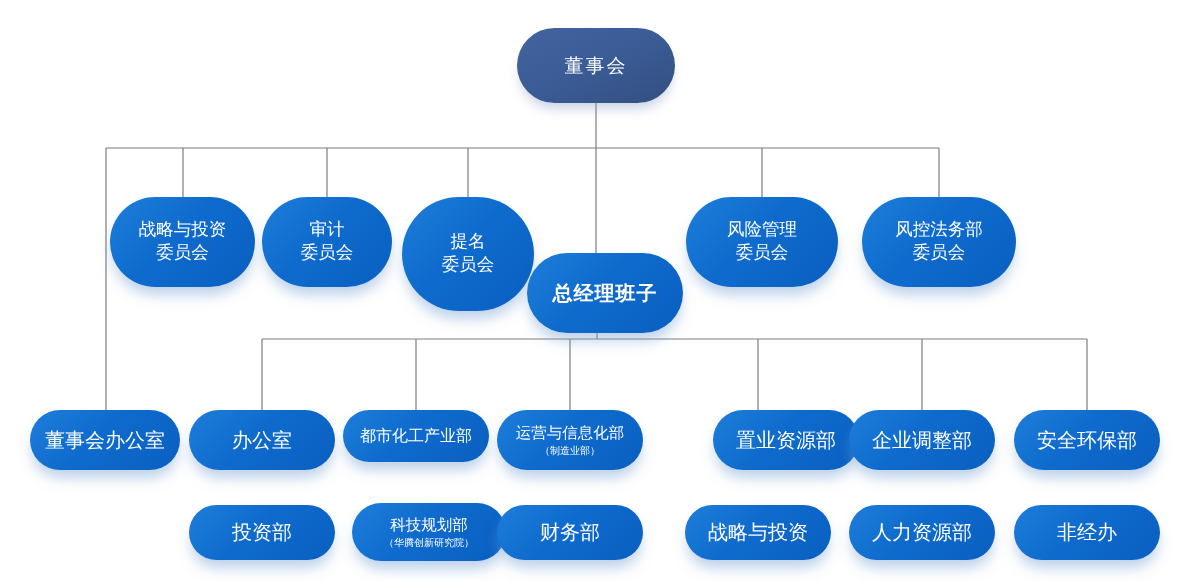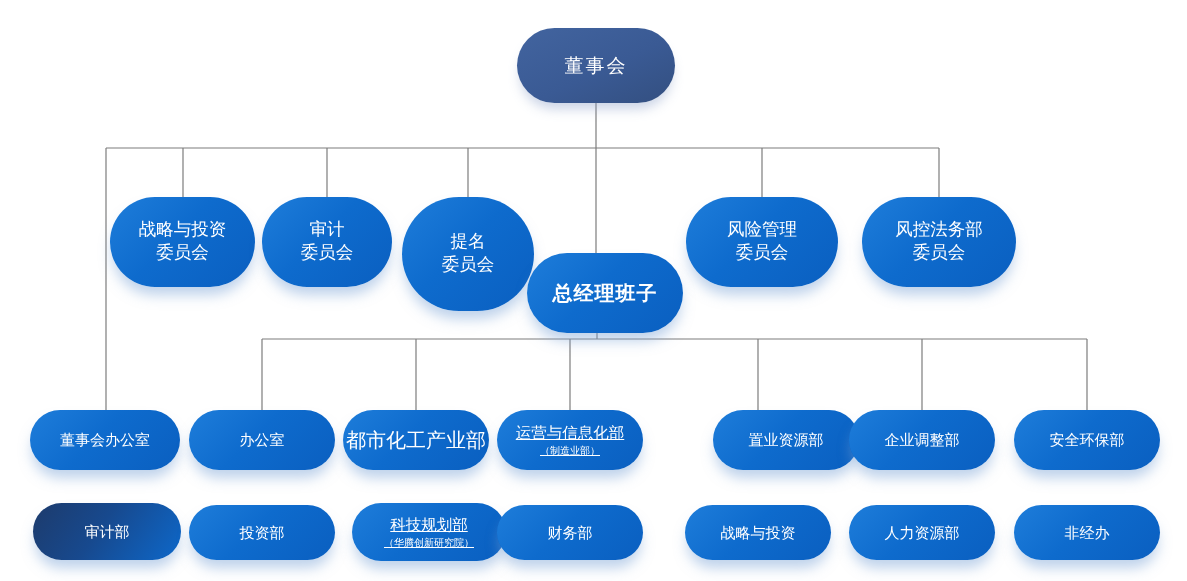--- a/index.html
+++ b/index.html
@@ -6,34 +6,34 @@
   body{font-family:"Liberation Sans","DejaVu Sans",sans-serif;}
   .stage{position:relative;width:1187px;height:581px;background:#ffffff;overflow:hidden;}
   .connectors{position:absolute;left:0;top:0;width:1187px;height:581px;}
   .node{
     position:absolute;
     display:flex;flex-direction:column;align-items:center;justify-content:center;
     color:#ffffff;text-align:center;
     background:linear-gradient(135deg,#1e7dda 0%,#0e6bcd 45%,#0a5fc0 100%);
     border-radius:300px;
     box-shadow:0 10px 13px -2px rgba(125,165,216,.5);
-    font-size:15px;line-height:1.32;
+    font-size:20px;line-height:1.32;
     box-sizing:border-box;
   }
   .node.board{
     background:linear-gradient(155deg,#42649f 0%,#3a5a94 55%,#334f80 100%);
     font-size:19px;letter-spacing:2px;
     box-shadow:0 9px 12px -3px rgba(140,160,200,.45);
   }
   .node.gm{font-weight:bold;font-size:20px;letter-spacing:1px;text-align:right;}
   .node.dark{
     background:linear-gradient(125deg,#1d3b6c 0%,#17498e 45%,#0d68ca 100%);
   }
   .node .sub{font-size:10px;}
-  .node.two-line{font-size:15.5px;text-decoration:underline;}
+  .node.two-line{font-size:15.5px;}
   .committee{font-size:17.5px;font-family:Liberation Mono, monospace;}
 </style>
 </head>
 <body>
 
 <div class="stage">
 
   <svg class="connectors" width="1187" height="581" viewBox="0 0 1187 581">
     <g stroke="#7c7c7c" stroke-width="1.2" fill="none">
       <line x1="596" y1="103" x2="596" y2="253"></line>
@@ -83,40 +83,37 @@
   <div class="node gm" style="left:527px;top:253px;width:156px;height:80px">
     <span>总经理班子</span>
   </div>
 
   <div class="node" style="left:30px;top:410px;width:150px;height:60px">
     <span>董事会办公室</span>
   </div>
   <div class="node" style="left:189px;top:410px;width:146px;height:60px">
     <span>办公室</span>
   </div>
-  <div class="node" style="left:343px;top:410px;width:146px;height:60px;font-size:20px">
+  <div class="node" style="left:343px;top:410px;width:146px;height:52px;font-size:16px">
     <span>都市化工产业部</span>
   </div>
   <div class="node two-line" style="left:497px;top:410px;width:146px;height:60px">
     <span>运营与信息化部</span>
     <span class="sub">（制造业部）</span>
   </div>
   <div class="node" style="left:713px;top:410px;width:146px;height:60px">
     <span>置业资源部</span>
   </div>
   <div class="node" style="left:849px;top:410px;width:146px;height:60px">
     <span>企业调整部</span>
   </div>
   <div class="node" style="left:1014px;top:410px;width:146px;height:60px">
     <span>安全环保部</span>
   </div>
 
-  <div class="node dark" style="left:33px;top:503px;width:148px;height:57px">
-    <span>审计部</span>
-  </div>
   <div class="node" style="left:189px;top:505px;width:146px;height:55px">
     <span>投资部</span>
   </div>
   <div class="node two-line" style="left:352px;top:503px;width:154px;height:58px">
     <span>科技规划部</span>
     <span class="sub">（华腾创新研究院）</span>
   </div>
   <div class="node" style="left:497px;top:505px;width:146px;height:55px">
     <span>财务部</span>
   </div>

